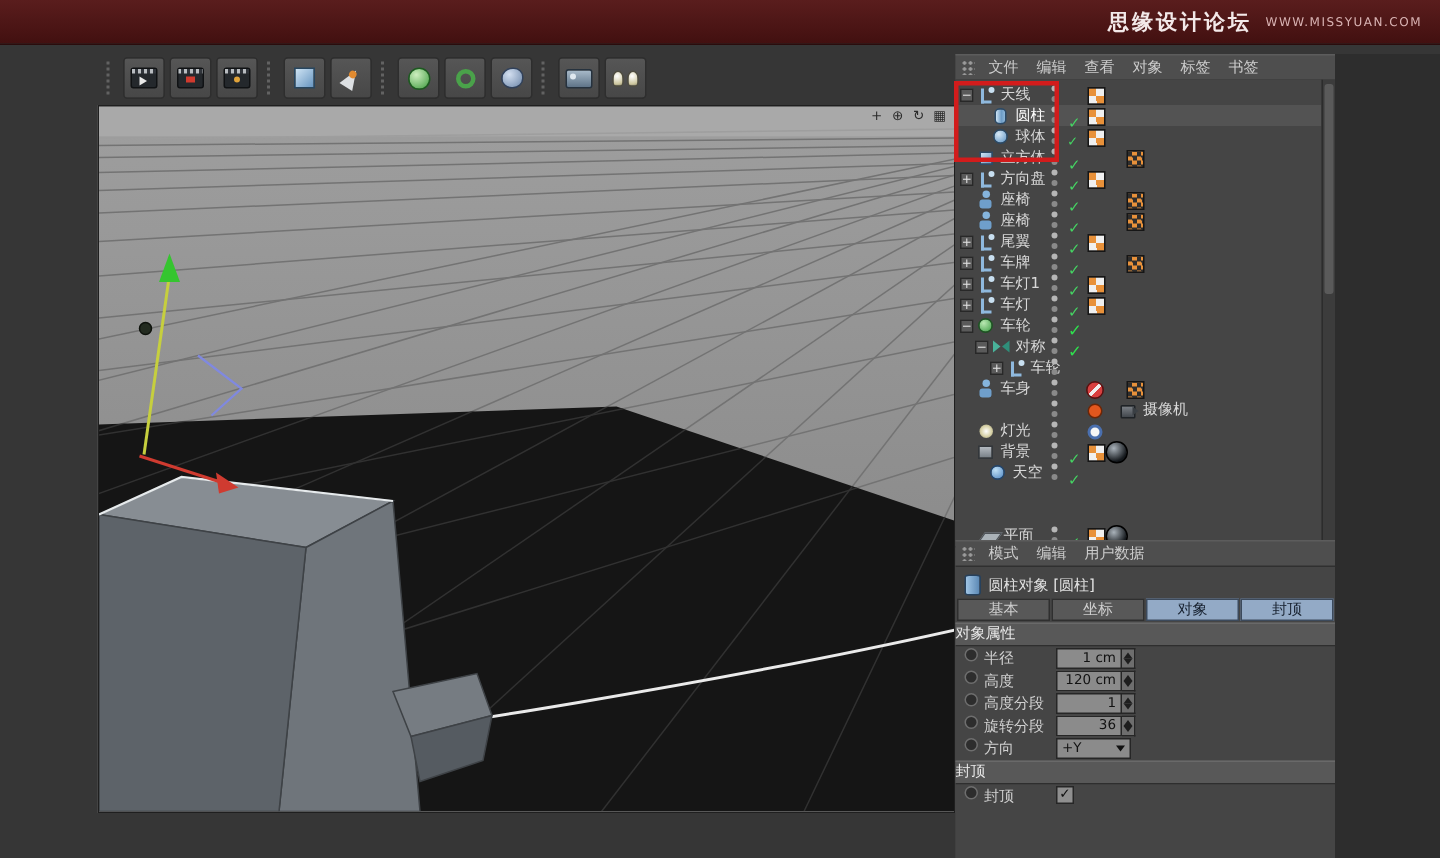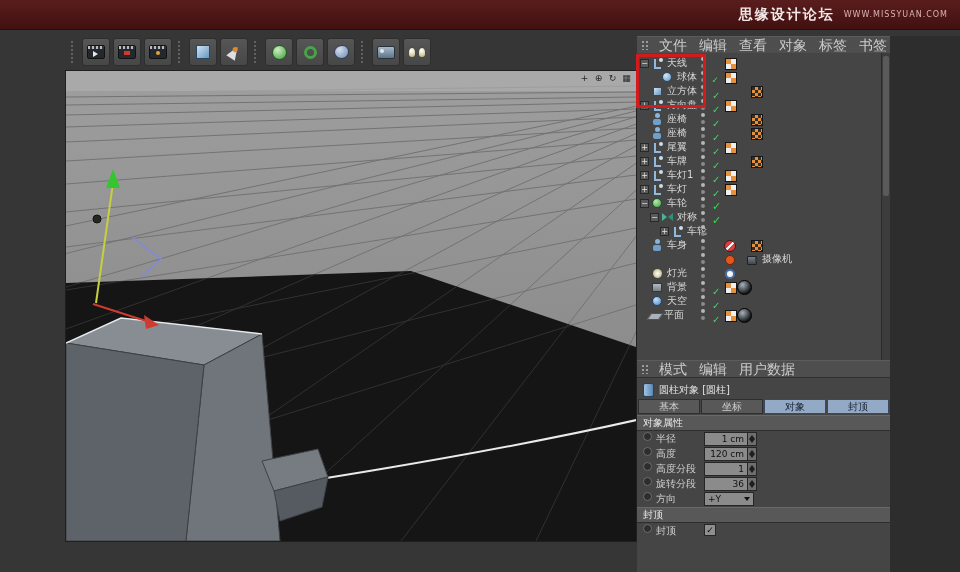--- a/index.html
+++ b/index.html
@@ -32,21 +32,21 @@
   #viewport{position:absolute;left:65px;top:70px;width:570px;height:470px;background:#a0a0a0;overflow:hidden;border:1px solid #1f1f1f;}
   #vp-controls{position:absolute;right:4px;top:2px;display:flex;gap:3px;}
   .vcbtn{width:11px;height:11px;font-size:9px;line-height:11px;text-align:center;color:#2b2b2b;}
   
   #right-panel{position:absolute;left:637px;top:36px;width:253px;height:536px;background:#454545;}
   #right-gutter{position:absolute;left:890px;top:36px;width:70px;height:536px;background:#2d2d2d;}
   .menubar{position:absolute;left:0;right:0;height:16px;background:#4e4e4e;border-top:1px solid #5c5c5c;border-bottom:1px solid #303030;display:flex;align-items:center;}
   #om-menu{top:0;}
   #am-menu{top:324px;}
   .mrow{display:flex;}
-  .mitem{font-size:14px;color:#cccccc;padding:0 6px;line-height:15px;white-space:nowrap;}
+  .mitem{font-size:10px;color:#cccccc;padding:0 6px;line-height:15px;white-space:nowrap;}
   .drag-dots{width:9px;height:10px;margin:0 3px 0 4px;background-image:radial-gradient(#9c9c9c 1px,transparent 1.3px);background-size:4px 4px;flex:none;}
   
   #om-tree{position:absolute;left:0;top:17px;right:0;height:311px;background:#454545;border-bottom:1px solid #2b2b2b;overflow:hidden;}
   #om-rows{position:absolute;left:0;top:3px;right:9px;}
   .orow{position:relative;height:14px;display:flex;align-items:center;}
   .orow.sel{background:#535353;}
   .exp{width:9px;height:9px;margin-right:2px;font-size:8px;line-height:8px;text-align:center;color:#e2e2e2;box-sizing:border-box;flex:none;}
   .exp.plus,.exp.minus{background:#5a5a5a;border:1px solid #282828;}
   .ti{width:13px;height:13px;margin-right:3px;position:relative;flex:none;}
   .olabel{font-size:10px;color:#d8d8d8;white-space:nowrap;}
@@ -84,21 +84,21 @@
   .vscroll{position:absolute;right:0;top:0;width:8px;height:100%;background:#3c3c3c;border-left:1px solid #2c2c2c;}
   .vthumb{position:absolute;right:1px;top:3px;width:6px;height:140px;background:#5a5a5a;border-radius:2px;}
   
   #am-title{position:absolute;left:0;right:0;top:346px;height:16px;display:flex;align-items:center;background:#454545;}
   .am-ti{width:9px;height:12px;margin:0 5px 0 6px;background:linear-gradient(90deg,#9fc4e4,#5b88b4);border:1px solid #27415c;border-radius:3px/2px;flex:none;}
   .am-title-text{font-size:10px;color:#e2e2e2;white-space:nowrap;}
   #am-tabs{position:absolute;left:0;right:0;top:363px;height:25px;display:flex;gap:1px;padding:0 1px;}
   .tab{flex:1;height:13px;line-height:13px;text-align:center;font-size:10px;background:#585858;color:#cfcfcf;border:1px solid #2f2f2f;}
   .tab.on{background:#93aac6;color:#16202e;border-color:#3c4a5c;}
   #am-body{position:absolute;left:0;right:0;top:379px;bottom:0;background:#454545;}
-  .sechead{height:14px;line-height:13px;background:#585858;border-top:1px solid #696969;border-bottom:1px solid #2e2e2e;padding-left:6px;font-size:10px;color:#e8e8e8;margin-bottom:1px;}
+  .sechead{height:14px;line-height:13px;background:#585858;border-top:1px solid #696969;border-bottom:1px solid #2e2e2e;font-size:10px;color:#e8e8e8;margin-bottom:1px;}
   .field{height:15px;display:flex;align-items:flex-start;padding-left:4px;}
   .fdot{width:7px;height:7px;border-radius:50%;background:#2d2d2d;border:1px solid #6e6e6e;margin:0 4px 0 2px;flex:none;}
   .flabel{width:48px;font-size:10px;color:#d0d0d0;white-space:nowrap;overflow:hidden;text-overflow:ellipsis;flex:none;}
   .fvalue{width:36px;height:12px;background:#8b8b8b;color:#121212;font-size:9px;line-height:12px;text-align:right;padding:0 3px;border:1px solid #262626;flex:none;}
   .fvalue.drop{width:42px;text-align:left;position:relative;}
   .fvalue.drop::after{content:"";position:absolute;right:3px;top:4px;border-left:3px solid transparent;border-right:3px solid transparent;border-top:4px solid #111;}
   .fstep{width:9px;height:14px;background:#6e6e6e;border:1px solid #262626;border-left:none;position:relative;flex:none;box-sizing:border-box;}
   .fstep::before{content:"";position:absolute;left:1px;top:2px;border-left:3px solid transparent;border-right:3px solid transparent;border-bottom:4px solid #1e1e1e;}
   .fstep::after{content:"";position:absolute;left:1px;bottom:2px;border-left:3px solid transparent;border-right:3px solid transparent;border-top:4px solid #1e1e1e;}
   .fcheck{width:10px;height:10px;background:#8f8f8f;border:1px solid #262626;font-size:9px;line-height:10px;text-align:center;color:#0e0e0e;font-weight:bold;flex:none;}
@@ -236,20 +236,28 @@
   </div>
   <div id="om-tree">
     <div id="om-rows">
         <div class="orow" style="padding-left: 3px;">
           <span class="exp minus">−</span>
           <span class="ti ti-null"></span>
           <span class="olabel">天线</span>
           <span class="bdg b-dots"></span>
           <span class="bdg b-tex"></span>
         </div>
+        <div class="orow sel" style="padding-left: 13px;">
+          <span class="exp none"></span>
+          <span class="ti ti-cylinder"></span>
+          <span class="olabel">圆柱</span>
+          <span class="bdg b-dots"></span>
+          <span class="bdg b-check"></span>
+          <span class="bdg b-tex"></span>
+        </div>
         <div class="orow" style="padding-left: 13px; font-family: Liberation Mono, monospace;">
           <span class="exp none"></span>
           <span class="ti ti-sphere"></span>
           <span class="olabel">球体</span>
           <span class="bdg b-dots"></span>
           <span class="bdg b-check"></span>
           <span class="bdg b-tex"></span>
         </div>
         <div class="orow" style="padding-left: 3px;">
           <span class="exp none"></span>
@@ -359,28 +367,28 @@
         </div>
         <div class="orow" style="padding-left: 3px;">
           <span class="exp none"></span>
           <span class="ti ti-background"></span>
           <span class="olabel">背景</span>
           <span class="bdg b-dots"></span>
           <span class="bdg b-check"></span>
           <span class="bdg b-tex"></span>
           <span class="bdg b-spherethumb"></span>
         </div>
-        <div class="orow" style="padding-left: 3px;">
+        <div class="orow" style="padding-left: 11px;">
           <span class="exp none"></span>
           <span class="ti ti-sky"></span>
           <span class="olabel">天空</span>
           <span class="bdg b-dots"></span>
           <span class="bdg b-check"></span>
         </div>
-        <div class="orow" style="padding-left: 0;">
+        <div class="orow" style="padding-left: 5px; margin-top: 28px;">
           <span class="exp none"></span>
           <span class="ti ti-plane"></span>
           <span class="olabel">平面</span>
           <span class="bdg b-dots"></span>
           <span class="bdg b-check"></span>
           <span class="bdg b-tex"></span>
           <span class="bdg b-spherethumb"></span>
         </div>
       </div>
     <div class="vscroll">

